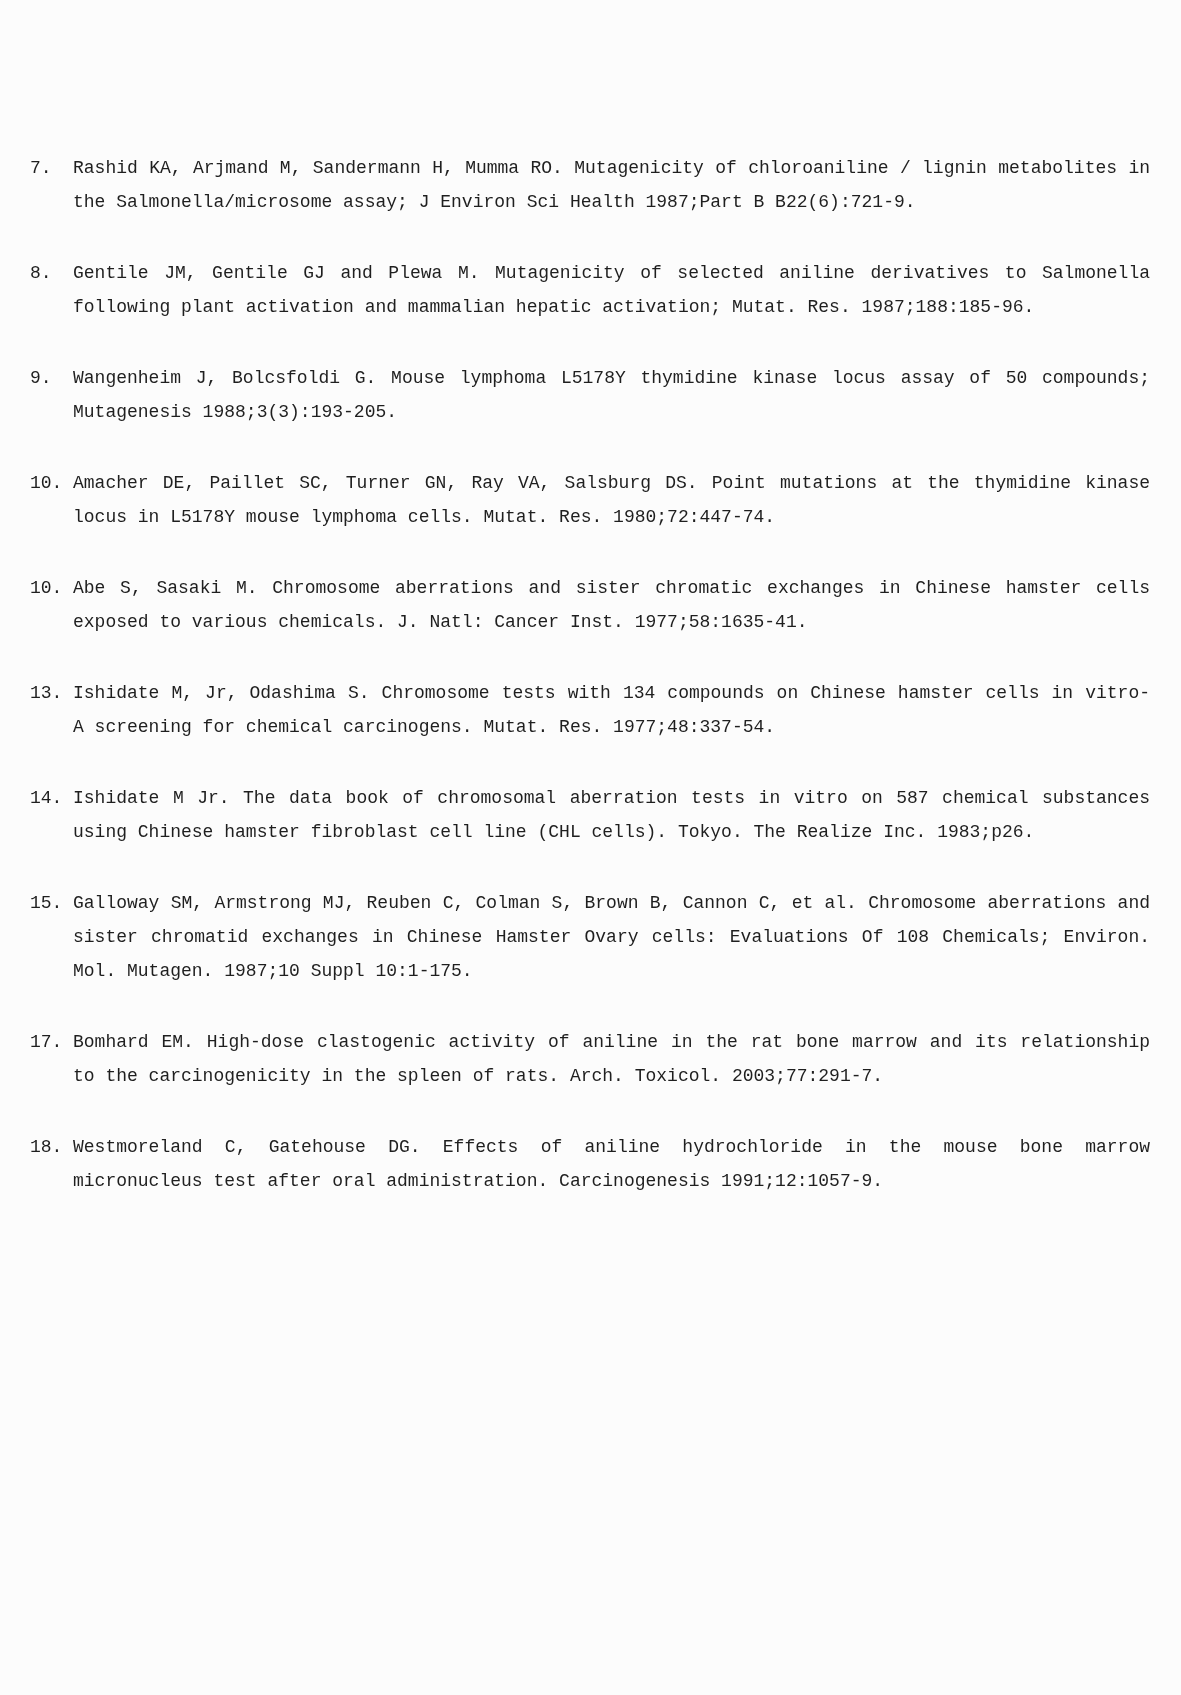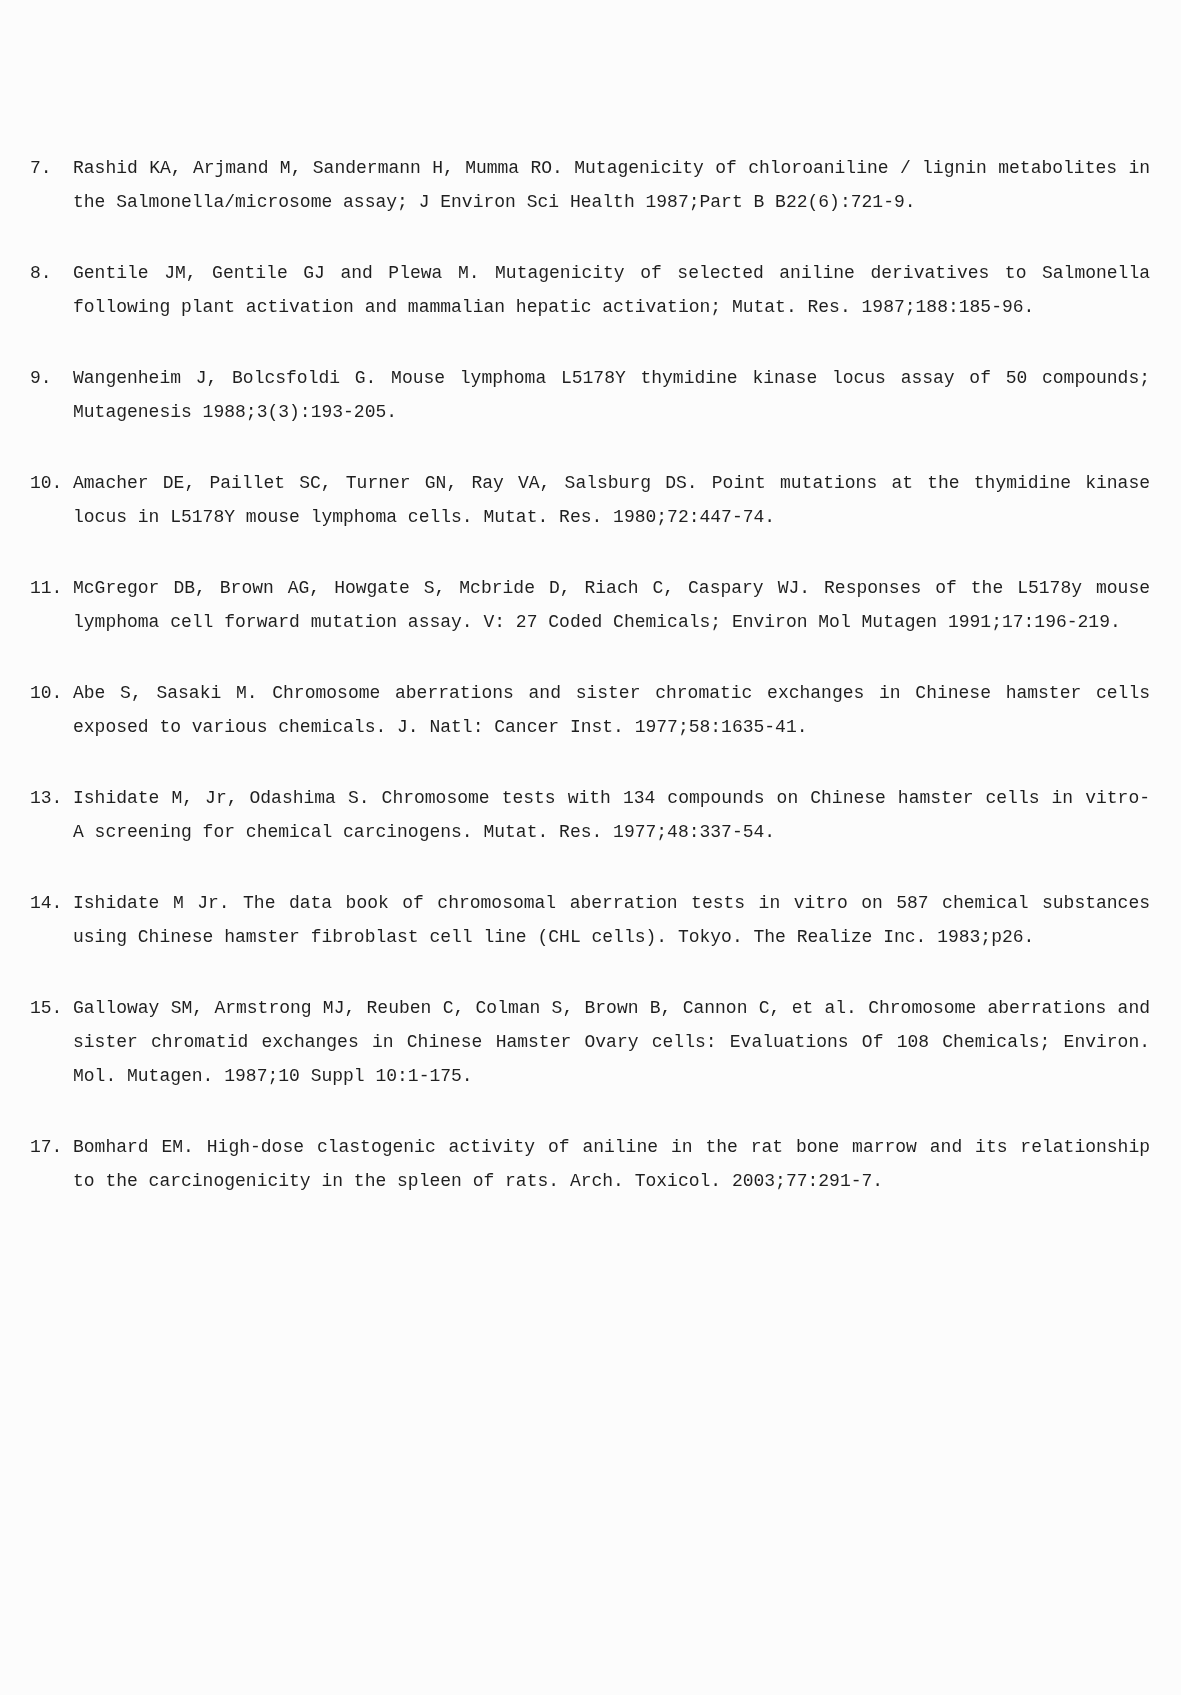--- a/index.html
+++ b/index.html
@@ -61,24 +61,20 @@
   <li class="ref-item">
     <span class="ref-num">9.</span>
     <span class="ref-text">Wangenheim J, Bolcsfoldi G. Mouse lymphoma L5178Y thymidine kinase locus assay of 50 compounds; Mutagenesis 1988;3(3):193-205.</span>
   </li>
 
   <li class="ref-item">
     <span class="ref-num">10.</span>
     <span class="ref-text">Amacher DE, Paillet SC, Turner GN, Ray VA, Salsburg DS. Point mutations at the thymidine kinase locus in L5178Y mouse lymphoma cells. Mutat. Res. 1980;72:447-74.</span>
   </li>
 
-  <li class="ref-item">
-    <span class="ref-num">11.</span>
-    <span class="ref-text">McGregor DB, Brown AG, Howgate S, Mcbride D, Riach C, Caspary WJ. Responses of the L5178y mouse lymphoma cell forward mutation assay. V: 27 Coded Chemicals; Environ Mol Mutagen 1991;17:196-219.</span>
-  </li>
 
   <li class="ref-item">
     <span class="ref-num">10.</span>
     <span class="ref-text">Abe S, Sasaki M. Chromosome aberrations and sister chromatic exchanges in Chinese hamster cells exposed to various chemicals. J. Natl: Cancer Inst. 1977;58:1635-41.</span>
   </li>
 
   <li class="ref-item">
     <span class="ref-num">13.</span>
     <span class="ref-text">Ishidate M, Jr, Odashima S. Chromosome tests with 134 compounds on Chinese hamster cells in vitro- A screening for chemical carcinogens. Mutat. Res. 1977;48:337-54.</span>
   </li>
@@ -92,15 +88,19 @@
     <span class="ref-num">15.</span>
     <span class="ref-text">Galloway SM, Armstrong MJ, Reuben C, Colman S, Brown B, Cannon C, et al. Chromosome aberrations and sister chromatid exchanges in Chinese Hamster Ovary cells: Evaluations Of 108 Chemicals; Environ. Mol. Mutagen. 1987;10 Suppl 10:1-175.</span>
   </li>
 
 
   <li class="ref-item">
     <span class="ref-num">17.</span>
     <span class="ref-text">Bomhard EM. High-dose clastogenic activity of aniline in the rat bone marrow and its relationship to the carcinogenicity in the spleen of rats. Arch. Toxicol. 2003;77:291-7.</span>
   </li>
 
+  <li class="ref-item">
+    <span class="ref-num">18.</span>
+    <span class="ref-text">Westmoreland C, Gatehouse DG. Effects of aniline hydrochloride in the mouse bone marrow micronucleus test after oral administration. Carcinogenesis 1991;12:1057-9.</span>
+  </li>
 
 </ol>
 </div>
 
 </body></html>

